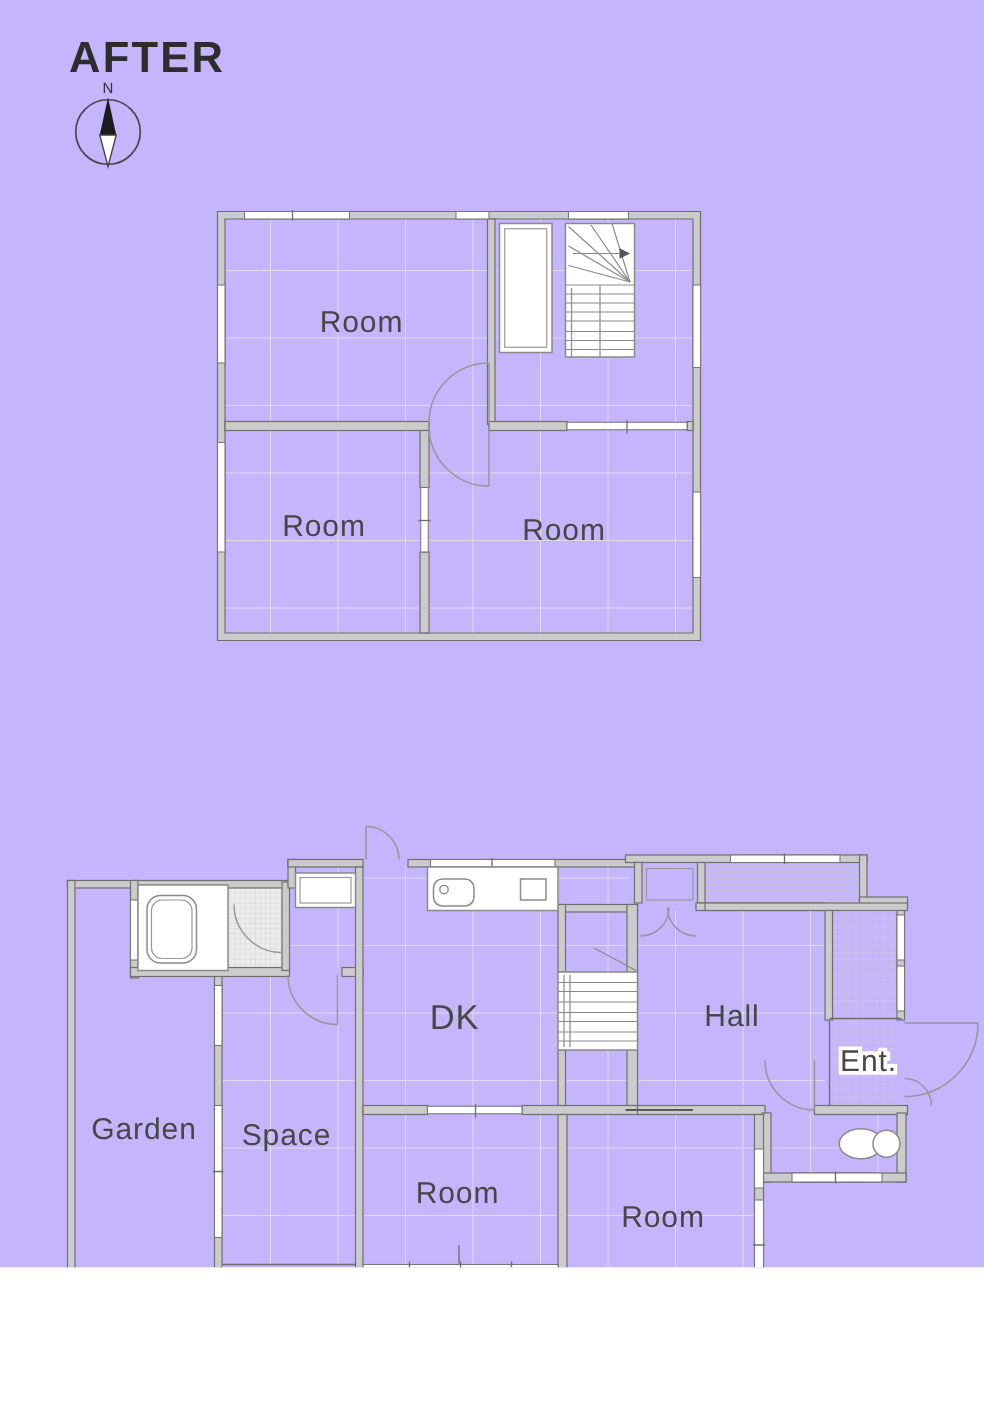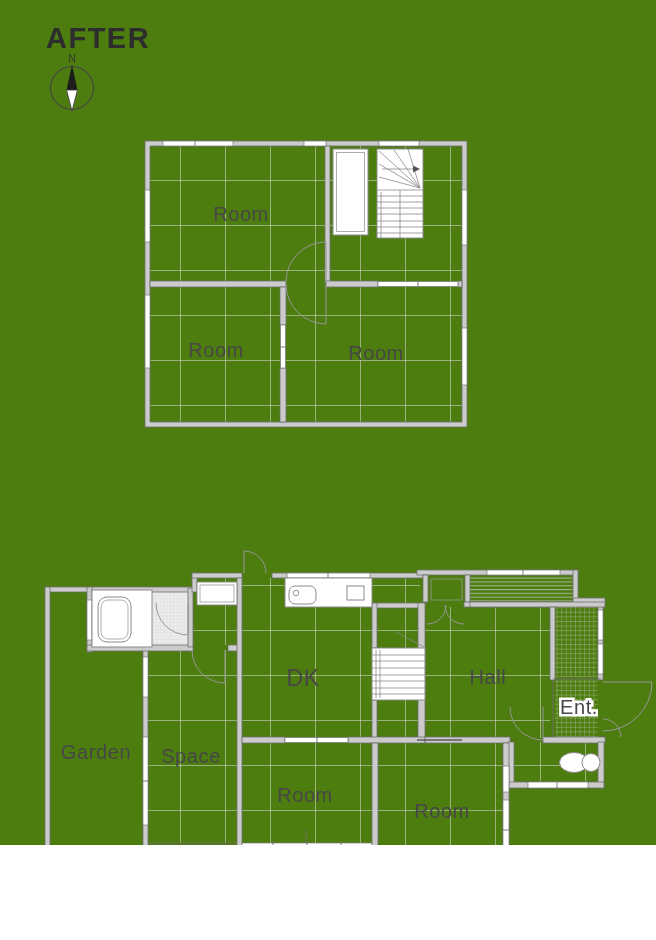--- a/index.html
+++ b/index.html
@@ -1,16 +1,16 @@
 <!DOCTYPE html>
 <html><head>
 <meta charset="utf-8">
 <style>
   html,body{margin:0;padding:0;background:#ffffff;}
-  .canvas{width:656px;height:845px;position:relative;background:#4d7c0f;overflow:hidden;}
+  .canvas{width:656px;height:845px;position:relative;background:#c4b5fd;overflow:hidden;}
   svg{display:block;}
   .lbl{font-family:"Liberation Sans","DejaVu Sans",sans-serif;fill:#474747;font-size:20px;letter-spacing:.6px;}
   .lbl-dk{font-size:23px;}
   .title-text{font-family:"Liberation Sans","DejaVu Sans",sans-serif;fill:#2d2d2d;font-size:29px;font-weight:bold;letter-spacing:1.5px;}
   .north-text{font-family:"Liberation Sans","DejaVu Sans",sans-serif;fill:#333;font-size:10px;}
   .wall{fill:#cbcbcb;stroke:#6f6f6f;stroke-width:.8;}
   .win{fill:#ffffff;stroke:#777777;stroke-width:.7;}
   .thin{stroke:#6f6f6f;stroke-width:.9;fill:none;}
   .fix{fill:#ffffff;stroke:#8a8a8a;stroke-width:1;}
   .arc{fill:none;stroke:#979797;stroke-width:1;}

